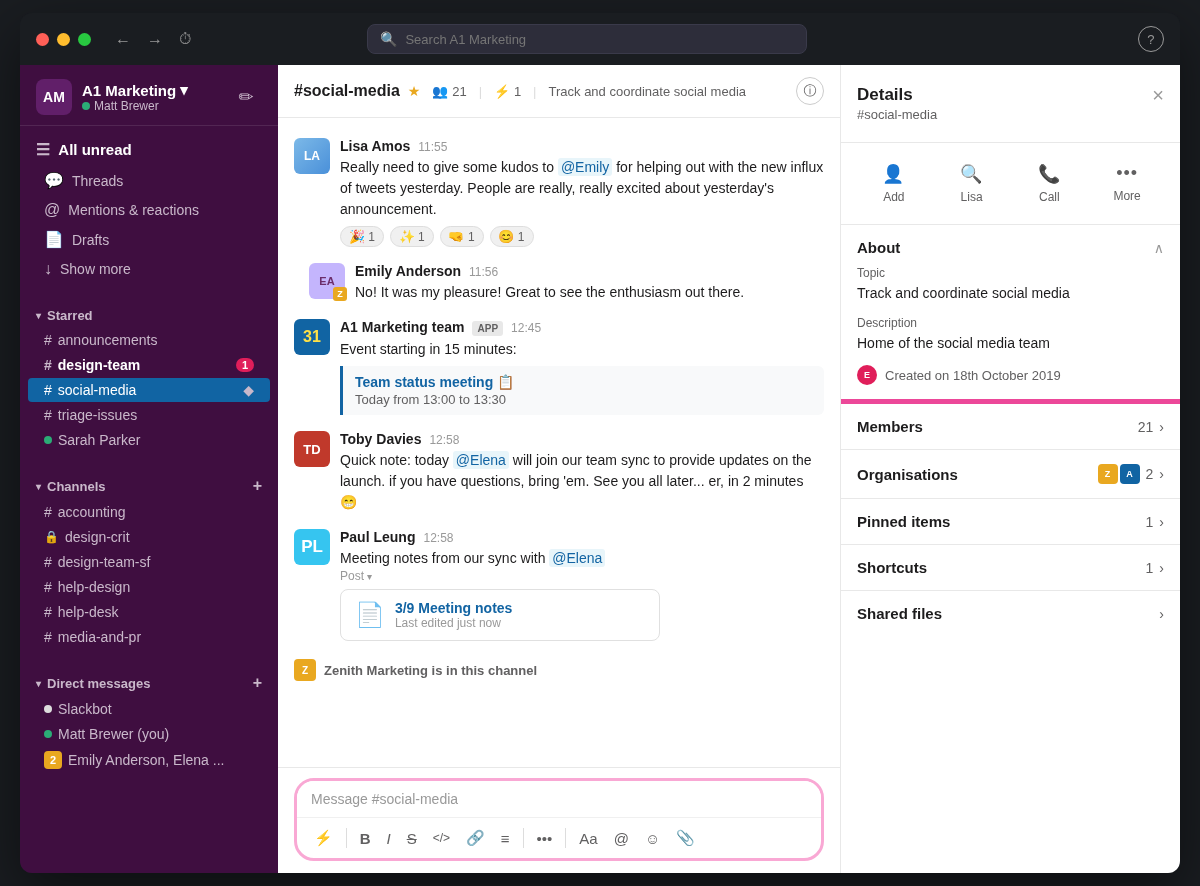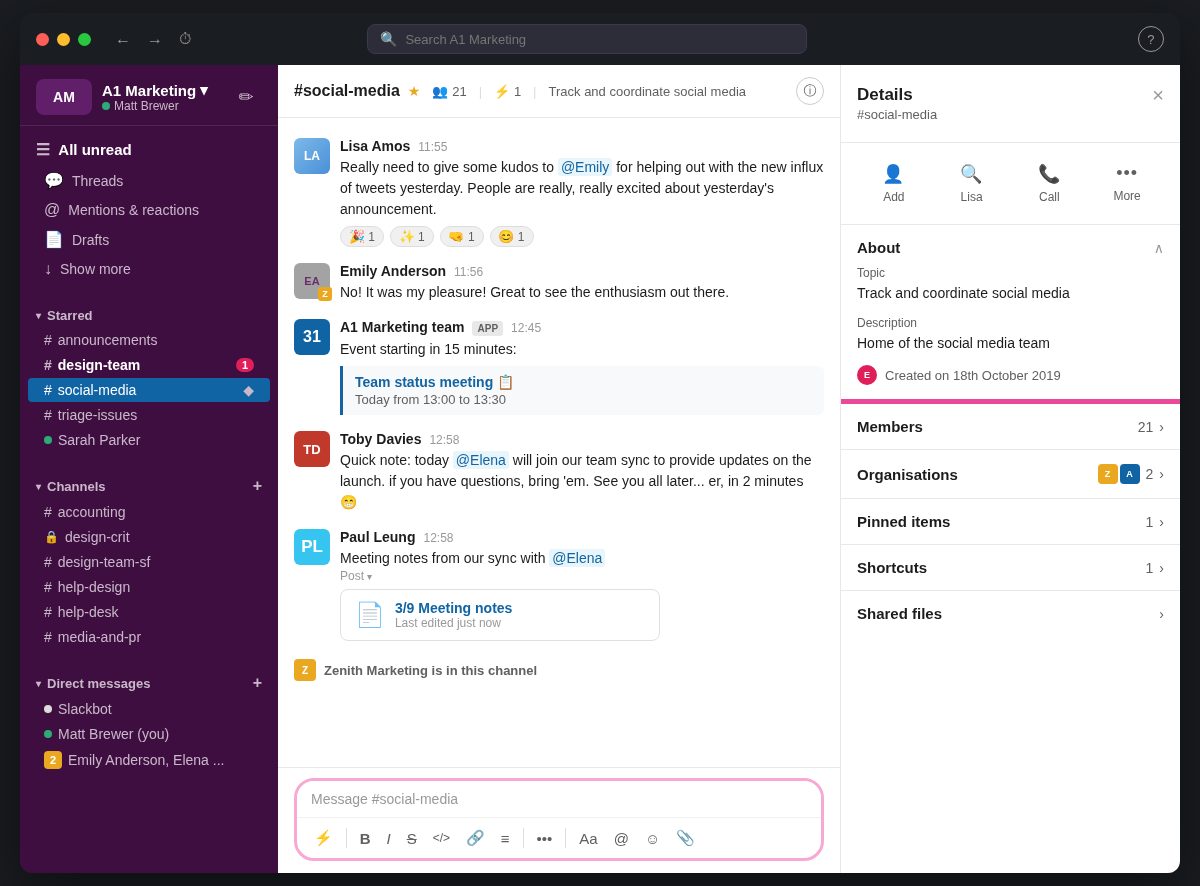--- a/index.html
+++ b/index.html
@@ -70,21 +70,21 @@
     .sidebar::-webkit-scrollbar-thumb { background: rgba(255,255,255,0.2); border-radius: 2px; }
 
     .workspace-header {
       padding: 14px 16px 10px;
       display: flex;
       align-items: center;
       gap: 10px;
       border-bottom: 1px solid rgba(255,255,255,0.1);
     }
     .workspace-avatar {
-      width: 56px; height: 36px; background: #611f69; border-radius: 8px;
+      width: 36px; height: 36px; background: #611f69; border-radius: 8px;
       display: flex; align-items: center; justify-content: center;
       color: white; font-weight: 700; font-size: 14px;
     }
     .workspace-info { flex: 1; }
     .workspace-name { color: white; font-weight: 700; font-size: 15px; display: flex; align-items: center; gap: 4px; }
     .workspace-user { color: #c9b8ca; font-size: 12px; display: flex; align-items: center; gap: 4px; }
     .status-dot { width: 8px; height: 8px; background: #2bac76; border-radius: 50%; display: inline-block; }
     .compose-btn { width: 32px; height: 32px; background: none; border: none; color: #c9b8ca; cursor: pointer; font-size: 18px; display: flex; align-items: center; justify-content: center; border-radius: 6px; }
 
     .sidebar-section { padding: 8px 0; }
@@ -507,35 +507,35 @@
                 </div>
               <div class="reaction">
                   <span>😊</span>
                   <span class="reaction-count">1</span>
                 </div>
             </div>
           </div>
         </div>
 
         <div class="message">
-          <div class="avatar" style="background: #a3a3a3; position: relative;">
+          <div class="avatar" style="background: #c4b5fd; position: relative; margin-left: 15px;">
             <span style="font-size:11px;font-weight:700;color:#6b2d6b;">EA</span>
             <span style="position:absolute;bottom:-2px;right:-2px;width:14px;height:14px;background:#e9a820;border-radius:3px;font-size:9px;display:flex;align-items:center;justify-content:center;color:white;font-weight:700;">Z</span>
           </div>
           <div class="message-content">
             <div class="message-header">
               <span class="sender-name">Emily Anderson</span>
               <span class="timestamp">11:56</span>
             </div>
             <div class="message-text">No! It was my pleasure! Great to see the enthusiasm out there.</div>
           </div>
         </div>
 
         <div class="message">
-          <div class="avatar av-31" style="background:#1164a3;font-size:16px;font-weight:700;color:#ffffff;">31</div>
+          <div class="avatar av-31" style="background:#1164a3;font-size:16px;font-weight:700;color:#fde047;">31</div>
           <div class="message-content">
             <div class="message-header">
               <span class="sender-name">A1 Marketing team</span>
               <span class="app-badge">APP</span>
               <span class="timestamp">12:45</span>
             </div>
             <div class="message-text">Event starting in 15 minutes:</div>
             <div class="event-card">
               <div class="event-title">Team status meeting 📋</div>
               <div class="event-time">Today from 13:00 to 13:30</div>

